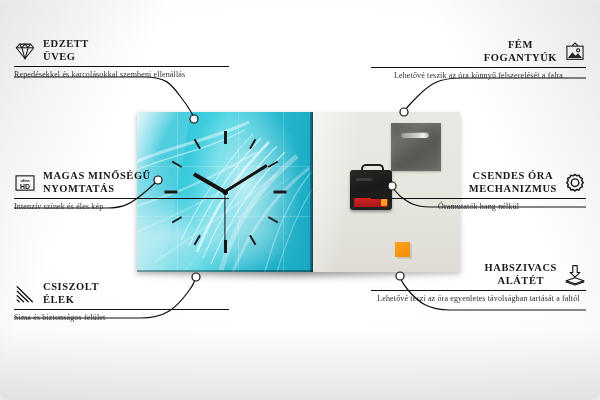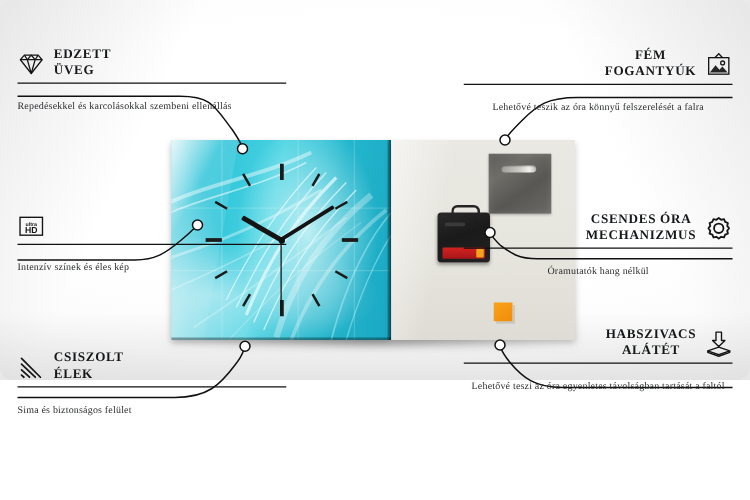--- a/index.html
+++ b/index.html
@@ -2,21 +2,21 @@
 <html><head>
 <meta charset="utf-8">
 <style>
   html,body{margin:0;padding:0;}
   body{
     width:600px;height:400px;overflow:hidden;
     font-family:"Liberation Serif", serif;
     background:#ffffff;
   }
   #stage{
-    position:relative;width:600px;height:304px;
+    position:relative;width:600px;height:400px;
     background:
       radial-gradient(ellipse 120% 90% at 50% 42%, #ffffff 0%, #ffffff 42%, #fbfbfb 60%, #f2f2f2 78%, #e7e7e7 92%, #dedede 100%);
     border-radius: 10px;
   }
   
   #stage:before{
     content:"";position:absolute;inset:0;pointer-events:none;
     background:
       linear-gradient(115deg, rgba(215,215,215,.55) 0%, rgba(255,255,255,0) 22%),
       linear-gradient(-115deg, rgba(215,215,215,.55) 0%, rgba(255,255,255,0) 22%),
@@ -95,21 +95,21 @@
   .callout.right .head{justify-content:flex-end;}
   .title{
     font-family:"Liberation Serif", serif;
     font-size:10.5px;font-weight:700;color:#16181a;letter-spacing:.55px;
     line-height:12.5px;text-transform:uppercase;
   }
   .callout.right .title{text-align:center;}
   .rule{height:1.1px;background:#111;margin-top:3px;width:100%;}
   .sub{
     font-family:"Liberation Serif", serif;
-    font-size:8px;color:#2b2d2f;line-height:10px;margin-top:13px;letter-spacing:.15px;
+    font-size:8px;color:#2b2d2f;line-height:10px;margin-top:3px;letter-spacing:.15px;
   }
   .callout.right .sub{text-align:center;}
   .ico{width:22px;height:22px;flex:0 0 22px;display:block;}
 
   
   .wire{position:absolute;left:0;top:0;width:600px;height:400px;pointer-events:none;}
 </style>
 </head>
 <body>
 
@@ -234,20 +234,24 @@
     <div class="sub">Repedésekkel és karcolásokkal szembeni ellenállás</div>
   </div>
 
   <div class="callout left" style="left:14px;top:170px;">
     <div class="head">
       <svg class="ico" viewBox="0 0 24 24">
         <rect x="2.2" y="4.2" width="19.6" height="15.6" fill="none" stroke="#151515" stroke-width="1.2"></rect>
         <text x="12" y="11.4" text-anchor="middle" font-family="Liberation Sans, sans-serif" font-size="4.6" font-weight="700" fill="#151515">ultra</text>
         <text x="12" y="18.1" text-anchor="middle" font-family="Liberation Sans, sans-serif" font-size="7.6" font-weight="700" fill="#151515">HD</text>
       </svg>
+      <div class="title">
+        <div>MAGAS MINŐSÉGŰ</div>
+        <div>NYOMTATÁS</div>
+      </div>
     </div>
     <div class="rule"></div>
     <div class="sub">Intenzív színek és éles kép</div>
   </div>
 
   <div class="callout left" style="left:14px;top:281px;">
     <div class="head">
       <svg class="ico" viewBox="0 0 24 24">
         <g stroke="#151515" stroke-width="1.5" stroke-linecap="round">
           <path d="M3.5,4 L20,20.5"></path>

